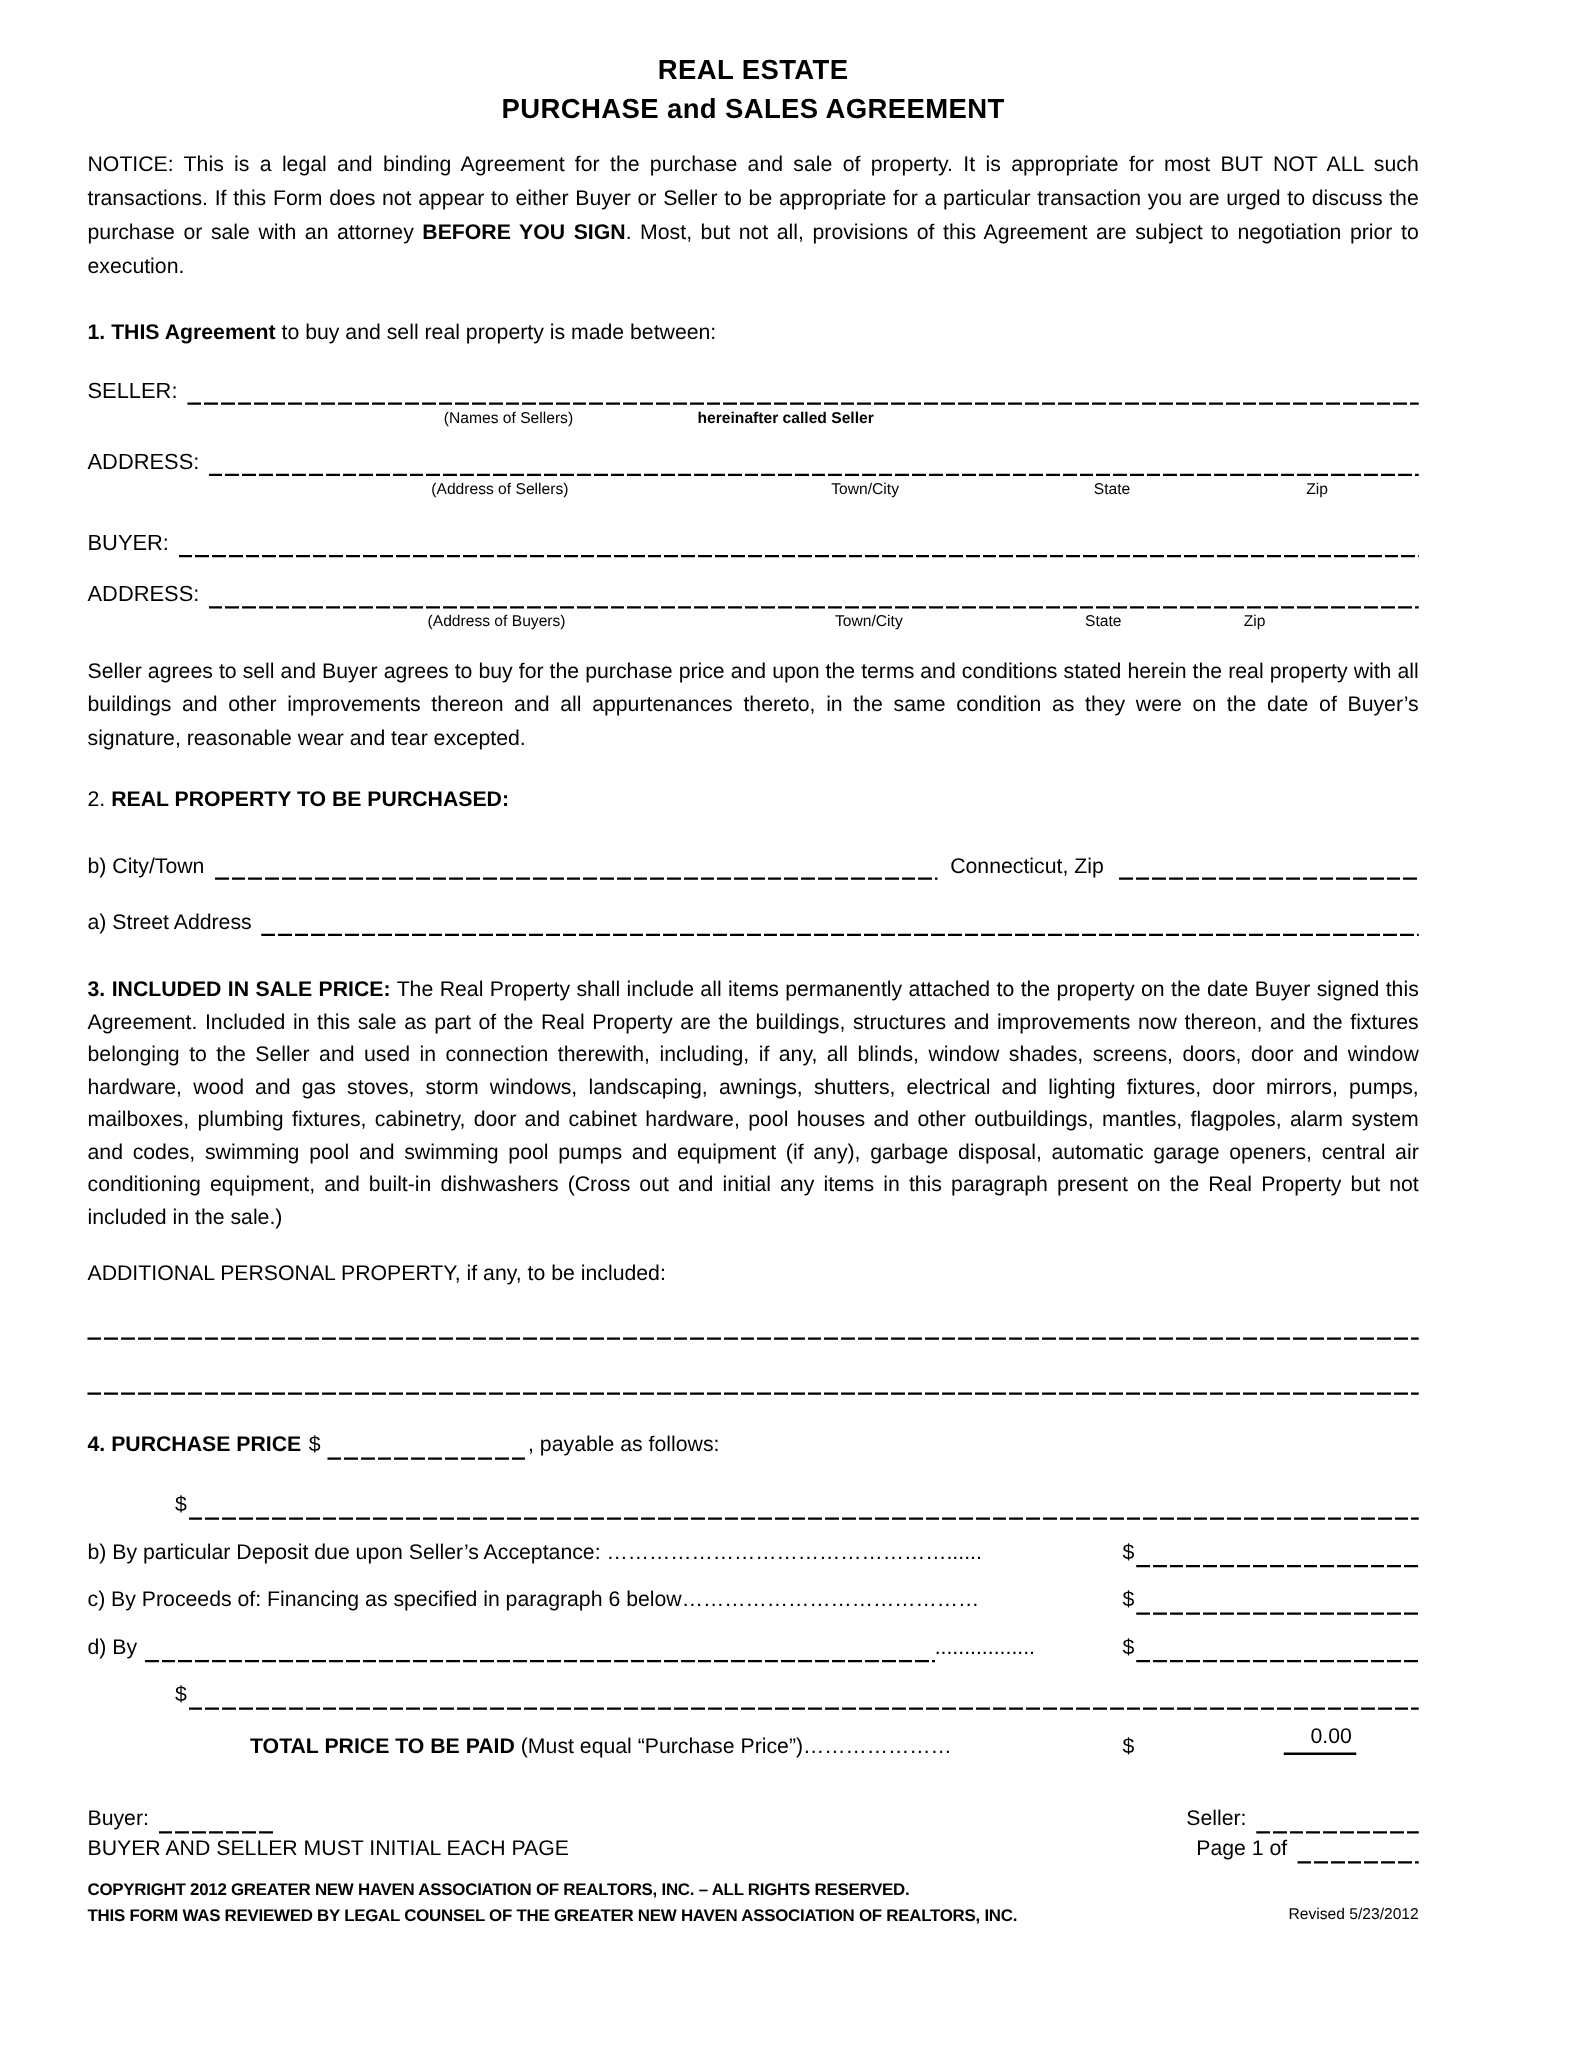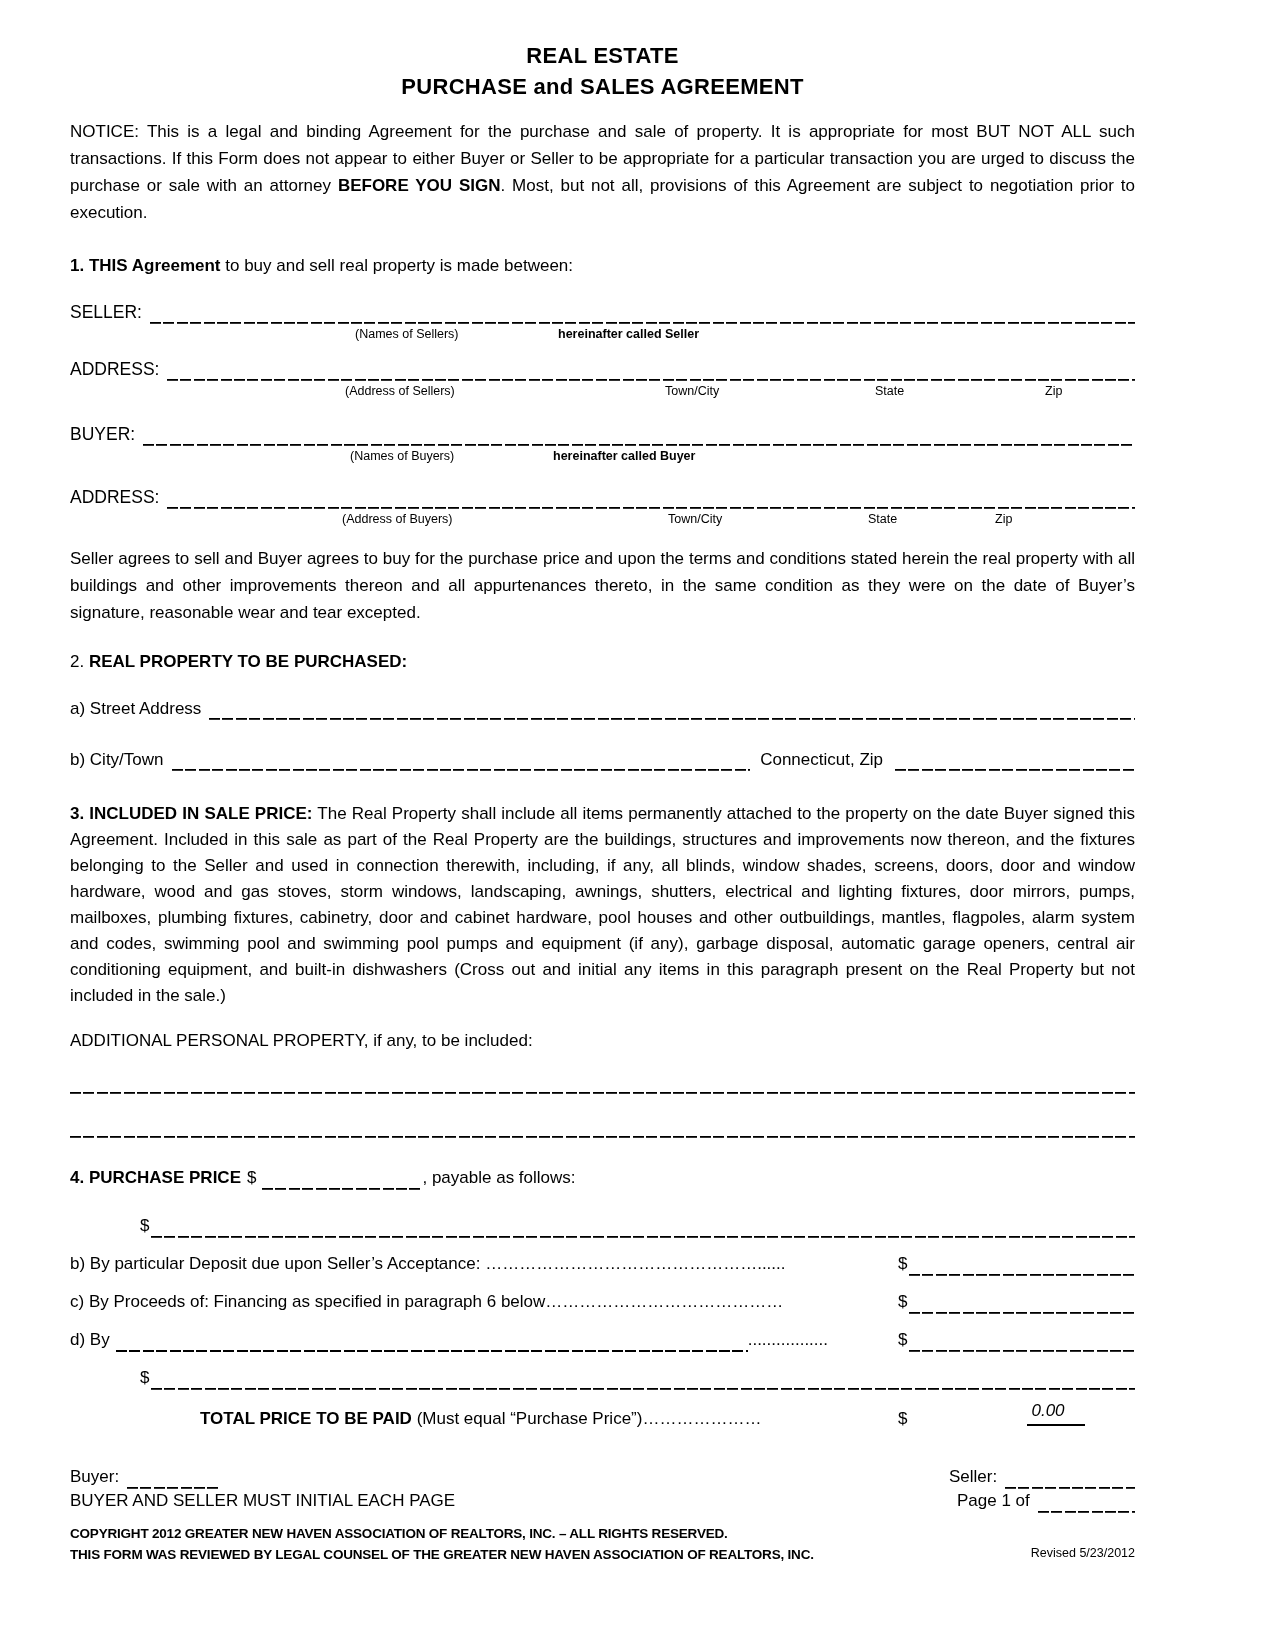--- a/index.html
+++ b/index.html
@@ -56,24 +56,23 @@
 
   .pay-row { display: flex; align-items: flex-end; font-size: 17px; line-height: 24px; margin-top: 14px; }
   .pay-row.first { margin-top: 24px; }
   .pay-desc { width: 758px; flex: none; white-space: nowrap; overflow: hidden; }
   .pay-desc-d { display: flex; align-items: flex-end; }
   .pay-desc-d .blank { flex: 1; height: 1.05em; margin-left: 6px; background-size: 100% 2.2px; }
   .pay-amt { margin-left: 70px; flex: 1; display: flex; align-items: flex-end; }
   .pay-amt .blank { flex: 1; height: 1.05em; margin-left: 2px; }
   .total-row .pay-desc { padding-left: 130px; }
   .total-value {
-    margin-left: 120px; min-width: 58px; text-align: left;
+    margin-left: 120px; min-width: 58px; text-align: right;
     border-bottom: 2.6px solid #000; position: relative; top: -5px;
     padding: 0 4px 1px 4px;
-    font-style: italic;
   }
 
   .footer-row { display: flex; justify-content: space-between; align-items: flex-end; font-size: 17px; line-height: 24px; }
   .footer-row.r1 { margin-top: 34px; }
   .f-group { display: flex; align-items: flex-end; }
   .f-buyer .blank { width: 92px; height: 1.05em; margin-left: 8px; }
   .f-seller { width: 186px; }
   .f-seller .blank { flex: 1; height: 1.05em; margin-left: 8px; }
   .f-page { width: 178px; }
   .f-page .blank { flex: 1; height: 1.05em; margin-left: 8px; }
@@ -112,50 +111,46 @@
     <span style="left:275px">(Address of Sellers)</span>
     <span style="left:595px">Town/City</span>
     <span style="left:805px">State</span>
     <span style="left:975px">Zip</span>
   </div>
 
   <div class="field-row" style="margin-top:20px">
     <span>BUYER:</span>
     <span class="blank"></span>
   </div>
-  <div class="cap-row">
-    <span style="left:280px">(Names of Buyers)</span>
-    <span class="b" style="left:483px">hereinafter called Buyer</span>
-  </div>
 
   <div class="field-row" style="margin-top:18px">
     <span>ADDRESS:</span>
     <span class="blank"></span>
   </div>
   <div class="cap-row">
     <span style="left:272px">(Address of Buyers)</span>
     <span style="left:598px">Town/City</span>
     <span style="left:798px">State</span>
     <span style="left:925px">Zip</span>
   </div>
 
   <p class="para agree-para">Seller agrees to sell and Buyer agrees to buy for the purchase price and upon the terms and conditions stated herein the real property with all buildings and other improvements thereon and all appurtenances thereto, in the same condition as they were on the date of Buyer’s signature, reasonable wear and tear excepted.</p>
 
   <div class="sec-heading sec2-heading"><span>2.  </span><span class="b">REAL PROPERTY TO BE PURCHASED:</span></div>
 
+  <div class="field-row row-b" style="font-size:17px">
+    <span>b) City/Town</span>
+    <span class="blank"></span>
+    <span class="mid">Connecticut, Zip</span>
+    <span class="blank blank2"></span>
+  </div>
+
   <div class="field-row row-a" style="font-size:17px">
     <span>a) Street Address</span>
     <span class="blank"></span>
-  </div>
-
-  <div class="field-row row-b" style="font-size:17px">
-    <span>b) City/Town</span>
-    <span class="blank"></span>
-    <span class="mid">Connecticut, Zip</span>
-    <span class="blank blank2"></span>
   </div>
 
 
   <p class="para sec3-para"><span class="b">3. INCLUDED IN SALE PRICE:</span><span> The Real Property shall include all items permanently attached to the property on the date Buyer signed this Agreement. Included in this sale as part of the Real Property are the buildings, structures and improvements now thereon, and the fixtures belonging to the Seller and used in connection therewith, including, if any, all blinds, window shades, screens, doors, door and window hardware, wood and gas stoves, storm windows, landscaping, awnings, shutters, electrical and lighting fixtures, door mirrors, pumps, mailboxes, plumbing fixtures, cabinetry, door and cabinet hardware, pool houses and other outbuildings, mantles, flagpoles, alarm system and codes, swimming pool and swimming pool pumps and equipment (if any), garbage disposal, automatic garage openers, central air conditioning equipment, and built-in dishwashers (Cross out and initial any items in this paragraph present on the Real Property but not included in the sale.)</span></p>
 
   <div class="additional">ADDITIONAL PERSONAL PROPERTY, if any, to be included:</div>
 
   <div class="blank wide-blank first"></div>
   <div class="blank wide-blank"></div>
 

